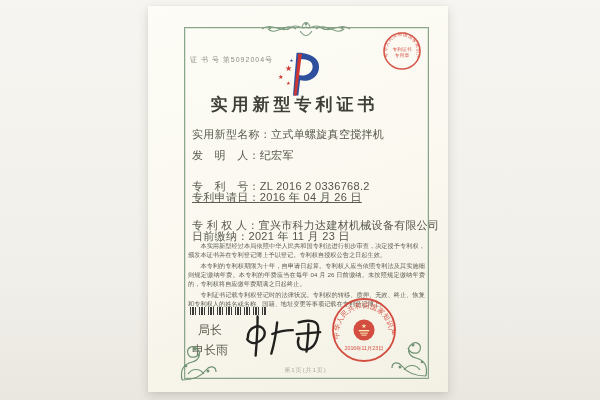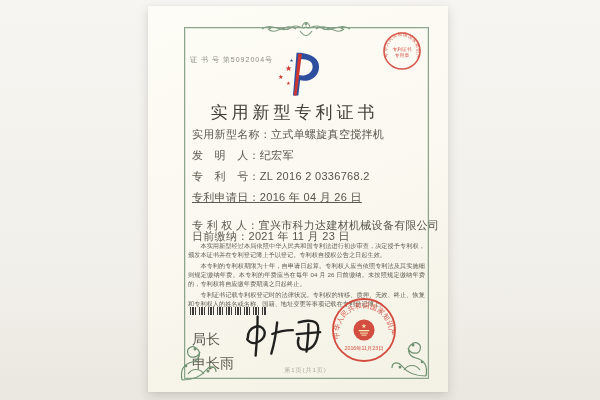--- a/index.html
+++ b/index.html
@@ -21,37 +21,37 @@
   .garland{position:absolute;left:112px;top:9px;width:92px;height:26px;}
   .cert-no{
     position:absolute;left:42px;top:49px;font-size:7px;color:#8d8d80;
     letter-spacing:1px;white-space:nowrap;
   }
   .corner-seal{position:absolute;left:234px;top:25px;width:40px;height:40px;opacity:.85;}
   .logo{position:absolute;left:126px;top:45px;width:54px;height:48px;}
   .title{
     position:absolute;left:36px;top:87px;width:221px;text-align:center;
     font-family:"Liberation Serif","DejaVu Serif",serif;
-    font-size:17px;font-weight:normal;letter-spacing:4px;color:#3f3f37;white-space:nowrap;margin-top:8px;
+    font-size:17px;font-weight:bold;letter-spacing:4px;color:#3f3f37;white-space:nowrap;
   }
   .fields{position:absolute;left:44px;top:121px;width:220px;}
   .field-row{position:absolute;left:0;white-space:nowrap;font-size:11px;color:#5b5b50;letter-spacing:.3px;}
   .field-row .lab{color:#5b5b50;}
   .field-row .val{color:#55554a;}
-  .r0{top:0;} .r1{top:21px;text-align:center;} .r2{top:42px;} .r3{top:63px;text-decoration:underline;} .r4{top:91px;} .r5{top:102px;}
+  .r0{top:0;} .r1{top:21px;text-align:center;} .r2{top:52px;} .r3{top:63px;text-decoration:underline;} .r4{top:91px;} .r5{top:102px;}
   .paras{
     position:absolute;left:40px;top:236px;width:237px;
     font-size:6.2px;line-height:1.44;color:#5d5d52;text-align:justify;
   }
   .paras p{margin:0 0 2px 0;text-indent:2em;}
   .barcode{
     position:absolute;left:42px;top:301px;width:76px;height:8px;
     background:repeating-linear-gradient(90deg,#3a3a38 0 1px,transparent 1px 2px,#3a3a38 2px 4px,transparent 4px 5px,#3a3a38 5px 6px,transparent 6px 9px);
   }
-  .director{position:absolute;left:44px;top:322px;font-size:14px;color:#5b5b50;line-height:1.7;}
+  .director{position:absolute;left:44px;top:314px;font-size:12px;color:#5b5b50;line-height:1.7;text-align:center;}
   .signature{position:absolute;left:92px;top:306px;width:88px;height:48px;}
   .main-seal{position:absolute;left:183px;top:291px;width:66px;height:66px;opacity:.9;}
   .flourish{position:absolute;width:40px;height:42px;}
   .fl-left{left:30px;top:334px;}
   .fl-right{left:242px;top:330px;transform:scaleX(-1);}
   .page-num{
     position:absolute;left:36px;top:360px;width:243px;text-align:center;
     font-size:6px;color:#a9a99c;letter-spacing:1px;
   }
   .seal-text{fill:#d03b2e;}

